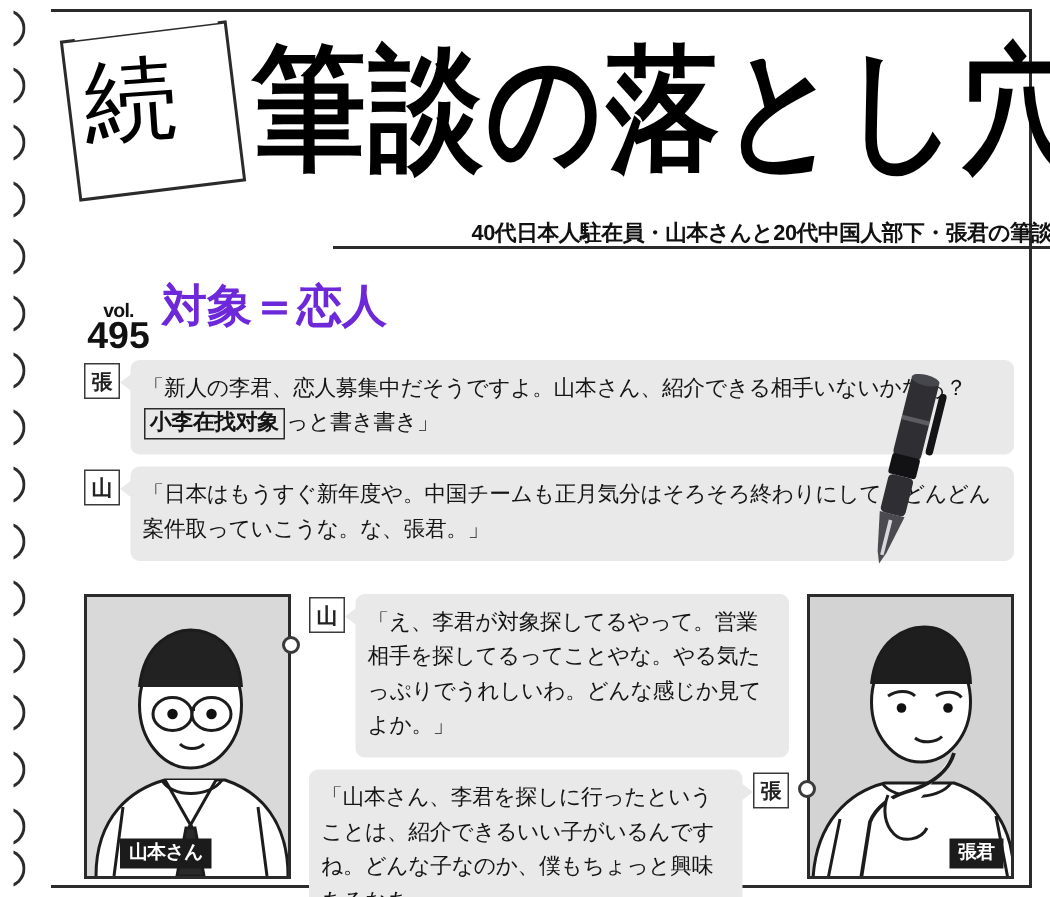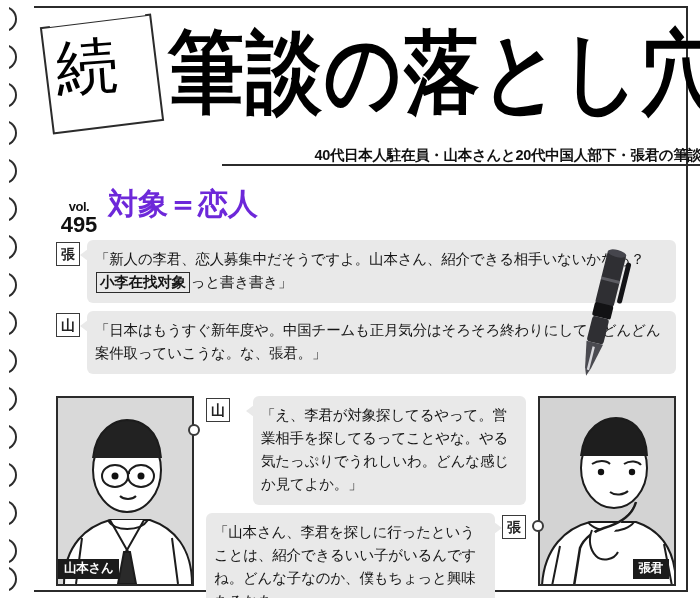--- a/index.html
+++ b/index.html
@@ -130,21 +130,21 @@
     width: 46px;
     text-align: center;
     z-index: 5;
   }
   .vol-label {
     font-size: 13px; font-weight: bold; color: #111;
     line-height: 14px;
     letter-spacing: -0.5px;
   }
   .vol-num {
-    font-size: 22px; font-weight: bold; color: #111;
+    font-size: 25px; font-weight: bold; color: #111;
     line-height: 21px;
   }
   .headline {
     position: absolute;
     left: 108px; top: 184px;
     font-size: 30px;
     font-weight: bold;
     color: #6d28d9;
     letter-spacing: 0px;
     z-index: 5;
@@ -236,29 +236,29 @@
   .photo .cap {
     position: absolute;
     bottom: 5px;
     padding: 1px 6px 2px 6px;
     background: #1b1b1b;
     color: #ffffff;
     font-size: 12.5px;
     font-weight: bold;
     letter-spacing: -0.3px;
   }
-  .photo-left .cap { left: 0; }
+  .photo-left .cap { left: 22px; }
   .photo-right .cap { right: 5px; }
 
   .lower-mid {
     position: absolute;
     left: 150px; top: 0;
     width: 320px;
   }
-  .bubble-l1 { width: 292px; margin-left: 16px; }
+  .bubble-l1 { width: 292px; }
   .bubble-l2 { width: 292px; }
   .row-right {
     justify-content: flex-end;
   }
   .row-right .speaker-box {
     margin-right: 0; margin-left: 7px;
   }
   .bubble.right:before {
     left: auto; right: -7px;
     border-right: none;

